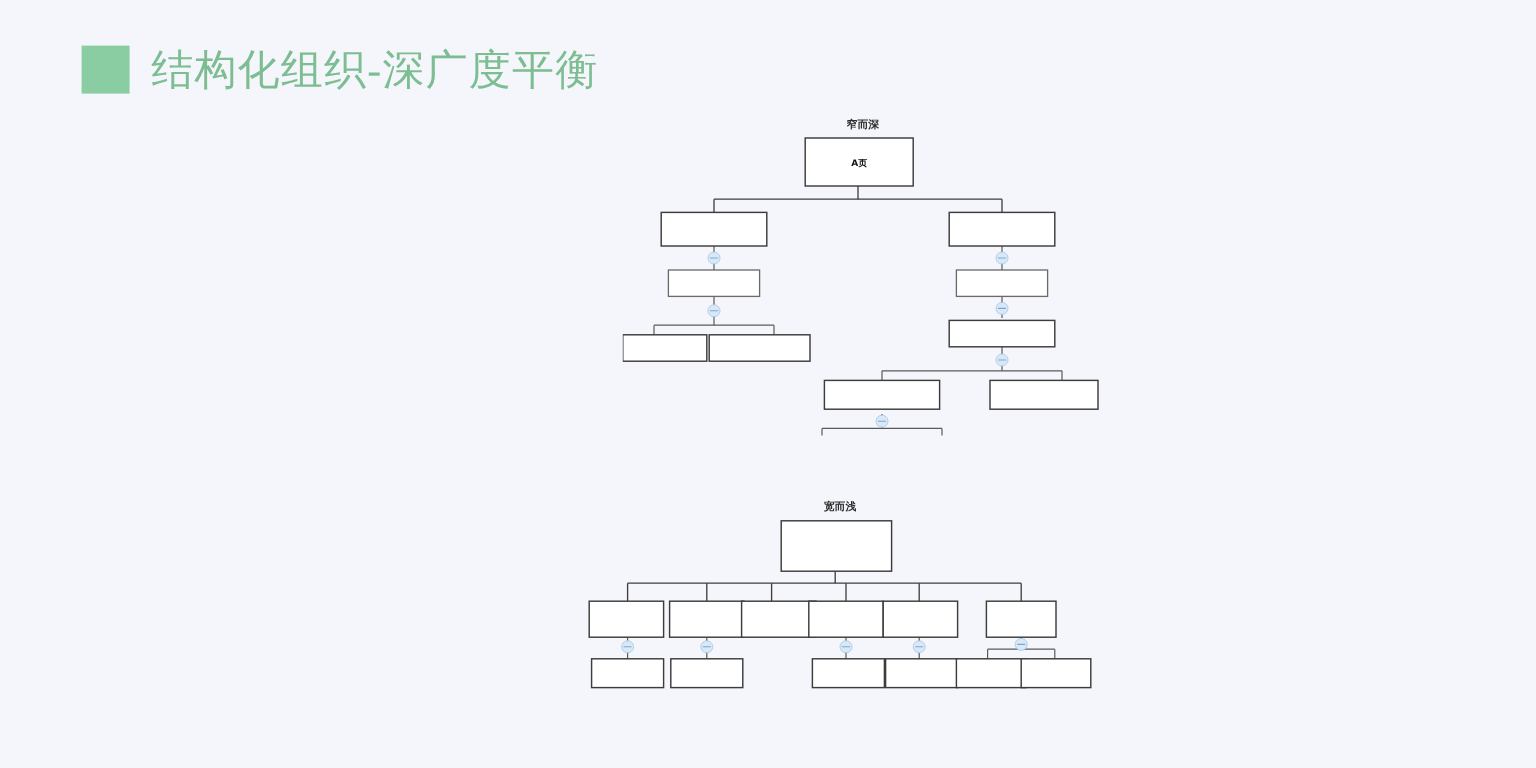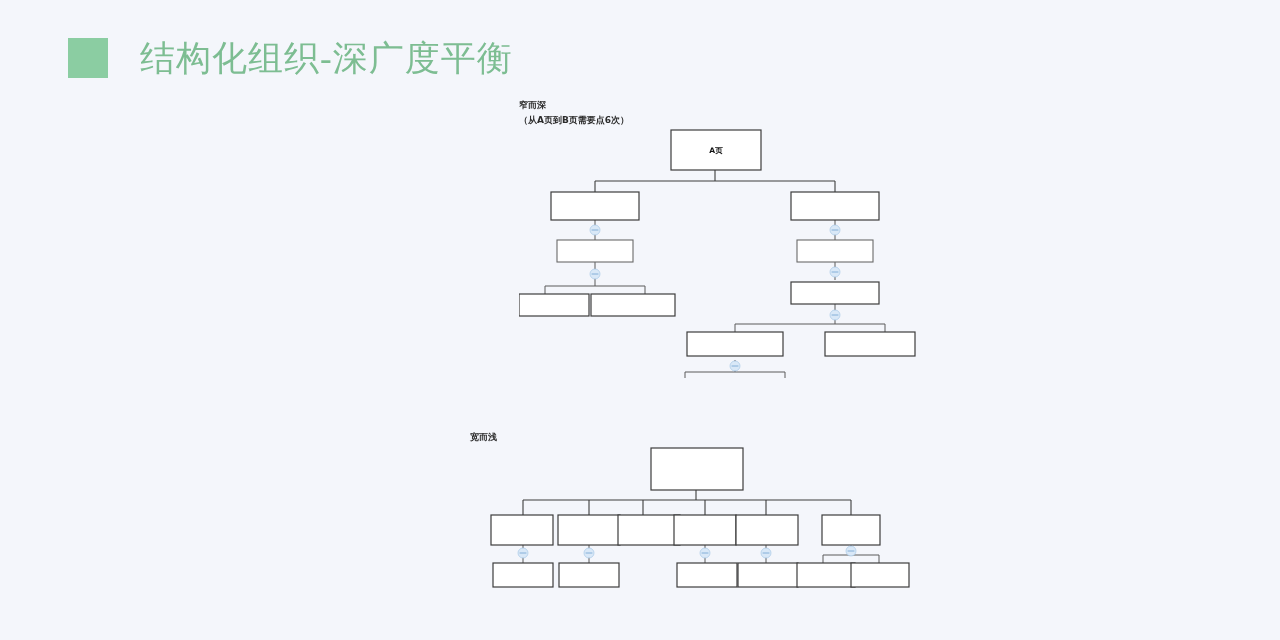--- a/index.html
+++ b/index.html
@@ -20,21 +20,21 @@
     height: 640px;
   }
 
   
   .header {
     position: absolute;
     left: 68px;
     top: 38px;
     display: flex;
     align-items: center;
-    gap: 32px;
+    gap: 18px;
   }
   .header-swatch {
     width: 40px;
     height: 40px;
     background: #8bcda2;
     flex: 0 0 auto;
   }
   .header-title {
     font-family: "Liberation Serif", "DejaVu Serif", serif;
     font-size: 35px;
@@ -42,20 +42,21 @@
     color: #7dbd92;
     letter-spacing: 1px;
     white-space: nowrap;
   }
 
   
   .diagram {
     position: absolute;
   }
   .diagram-caption {
+    text-align: center;
     color: #2c2c2c;
     font-size: 9px;
     line-height: 15px;
     font-family: "DejaVu Sans", "Liberation Sans", sans-serif;
     user-select: none;
   }
   .diagram-caption .cap-title {
     display: block;
     font-weight: 600;
   }
@@ -112,21 +113,20 @@
 
   <div class="header">
     <div class="header-swatch"></div>
     <div class="header-title">结构化组织-深广度平衡</div>
   </div>
 
   <div class="diagram" style="left:519px; top:98px; width:400px;">
 
     <div class="diagram-caption">
       <span class="cap-title">窄而深</span>
-      <span class="cap-sub">（从A页到B页需要点6次）</span>
     </div>
 
     <svg class="diagram-canvas" width="400" height="250" viewBox="0 0 400 250">
 
       <g>
 
         <path class="link" d="M196,42 L196,53"></path>
         <path class="link" d="M76,53 L316,53"></path>
         <path class="link" d="M76,53 L76,64"></path>
         <path class="link" d="M316,53 L316,64"></path>
@@ -207,21 +207,21 @@
           <path class="handle-inner" d="M213,238 L219,238"></path>
         </g>
         <g>
           <circle class="handle-outer" cx="166" cy="289" r="5"></circle>
           <path class="handle-inner" d="M163,289 L169,289"></path>
         </g>
       </g>
     </svg>
   </div>
 
-  <div class="diagram" style="left:470px; top:430px; width:460px;">
+  <div class="diagram" style="left:470px; top:416px; width:460px;">
 
     <div class="diagram-caption">
       <span class="cap-title">宽而浅</span>
     </div>
 
     <svg class="diagram-canvas" width="460" height="160" viewBox="0 0 460 160">
 
       <g>
 
         <path class="link" d="M226,45 L226,55"></path>

